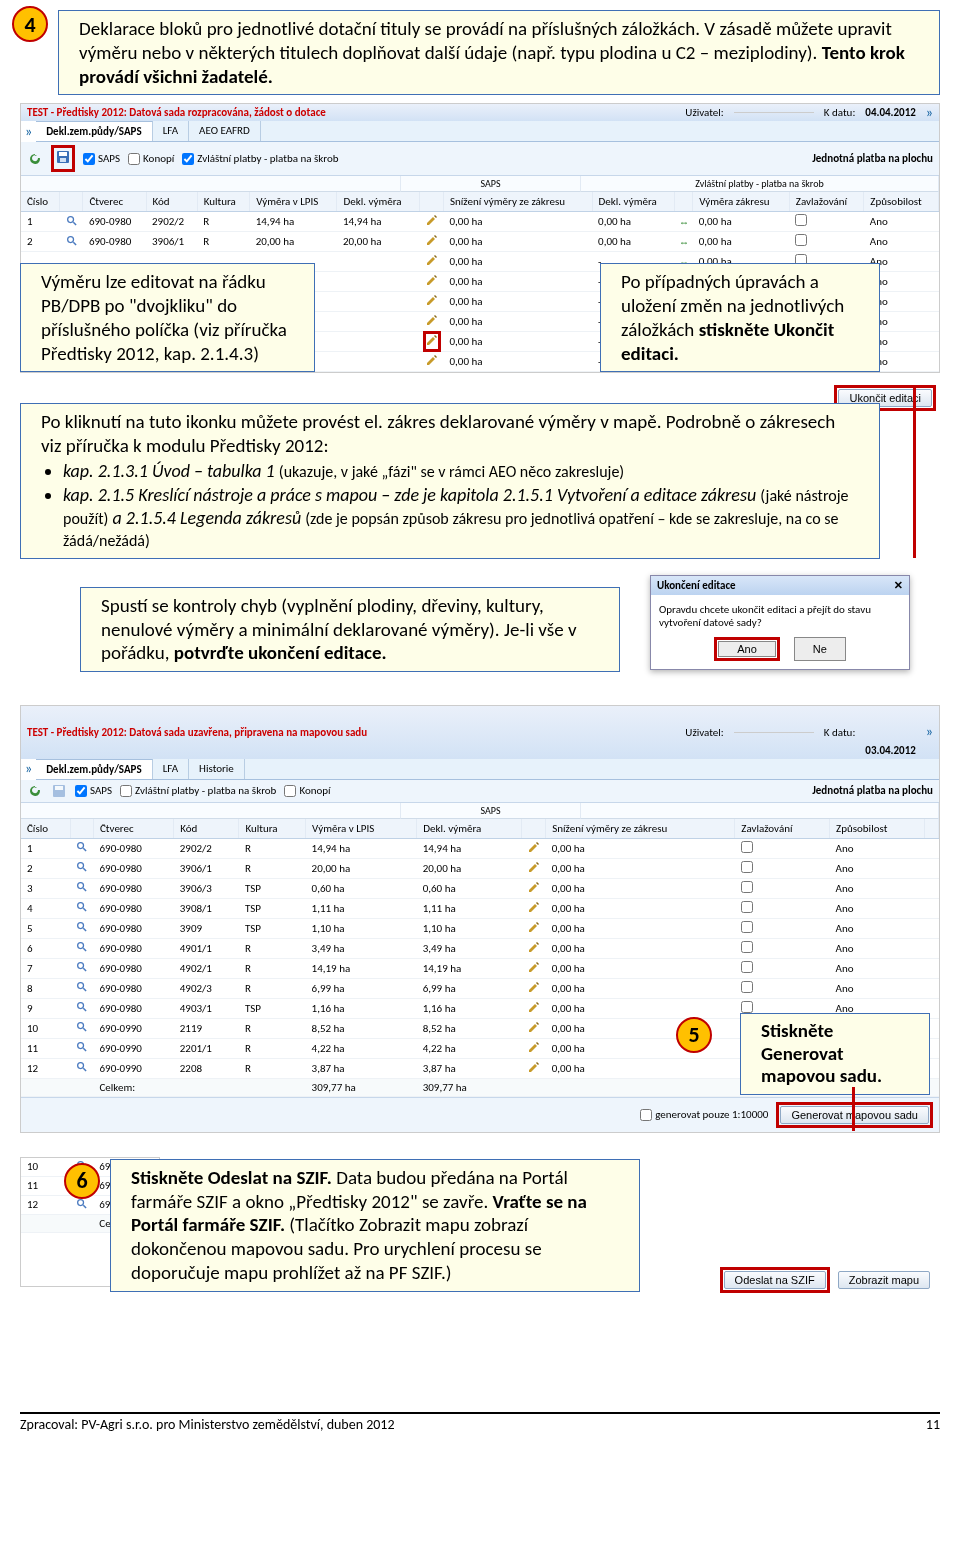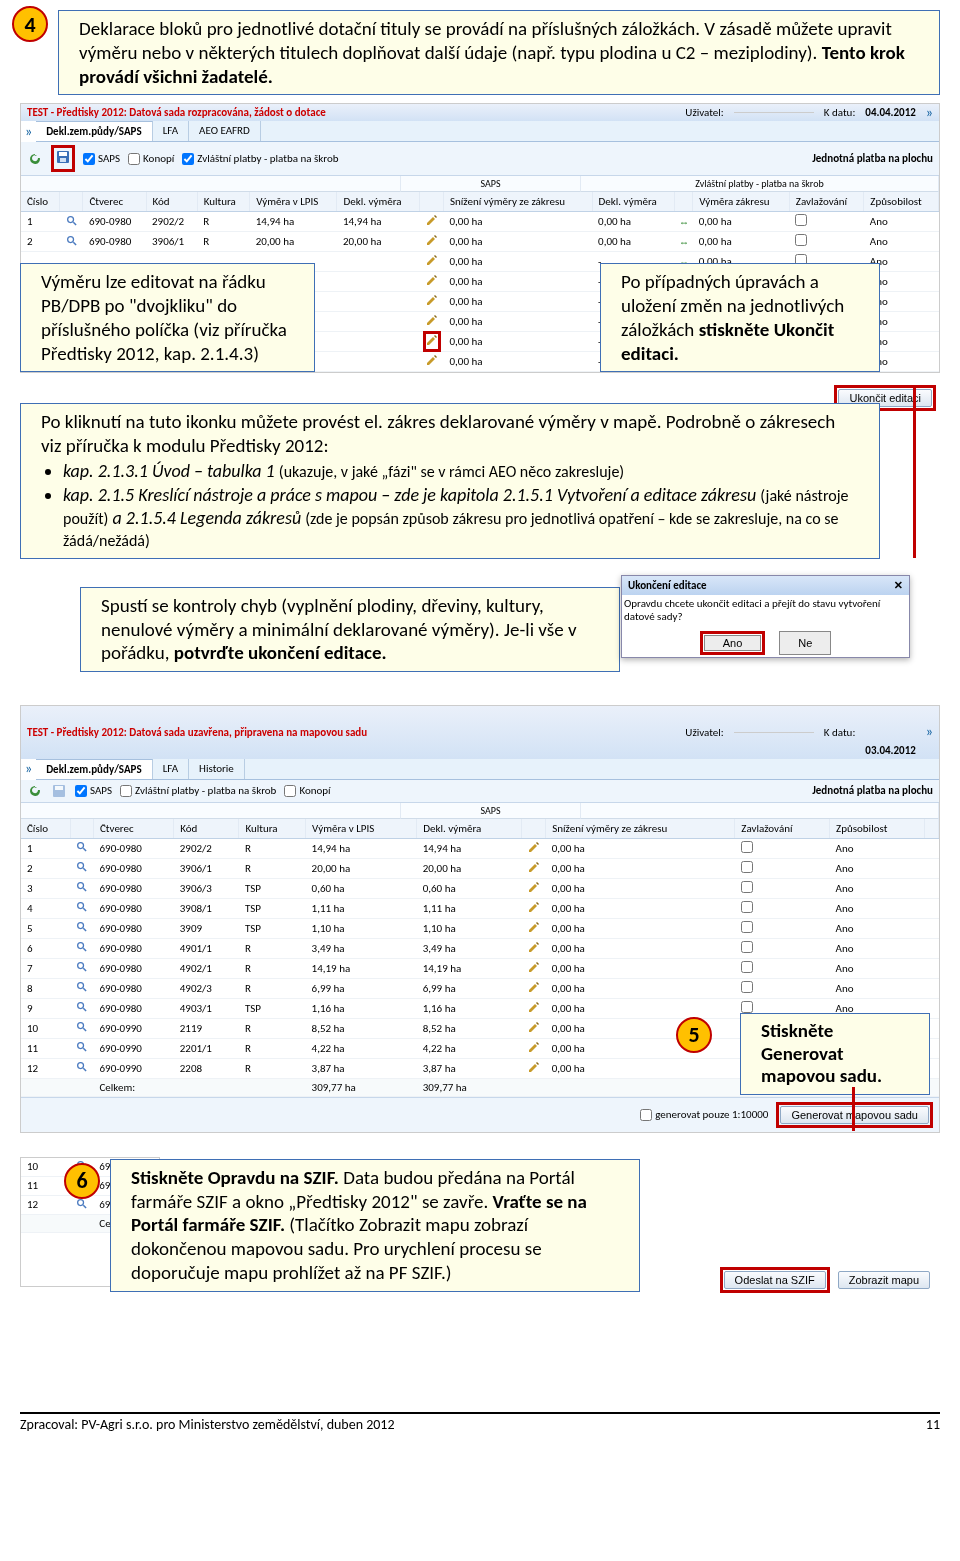--- a/index.html
+++ b/index.html
@@ -22,23 +22,23 @@
   .chk { display: inline-flex; align-items: center; gap: 3px; }
   .chk input { width: 12px; height: 12px; }
   table.grid { width: 100%; border-collapse: collapse; font-size: 11px; }
   table.grid th { background: #eef4fb; font-weight: normal; padding: 3px 6px; text-align: left; border-bottom: 1px solid #c0d2e6; border-right: 1px solid #e2eaf4; white-space: nowrap; }
   table.grid td { padding: 2px 6px; border-bottom: 1px solid #eef2f6; white-space: nowrap; }
   .edit-ico svg { width: 12px; height: 12px; }
   .foot-row td { background: #f7fafb; font-weight: normal; }
   .btn { background: linear-gradient(#fafbfe,#dde6f0); border: 1px solid #8fa8c5; padding: 2px 10px; font-size: 11px; cursor: pointer; border-radius: 2px; }
   .bottom-bar { display: flex; justify-content: flex-end; align-items: center; gap: 8px; padding: 4px 6px; background: #eef5fc; border-top: 1px solid #c7d7ea; font-size: 11px; }
   .redbox { border: 3px solid #c00000; padding: 1px; display: inline-block; }
-  .dialog { position: absolute; right: 30px; width: 289px; background: #fff; border: 1px solid #88a; font-size: 11px; box-shadow: 0 2px 6px rgba(0,0,0,.3); }
+  .dialog { position: absolute; right: 30px; width: 260px; background: #fff; border: 1px solid #88a; font-size: 11px; box-shadow: 0 2px 6px rgba(0,0,0,.3); }
   .dialog-title { background: linear-gradient(#d8e6f8,#bcd3f0); padding: 3px 6px; font-weight: bold; display: flex; justify-content: space-between; align-items: center; }
-  .dialog-body { padding: 2px; }
+  .dialog-body { padding: 8px; }
   .dialog-btns { display: flex; justify-content: center; gap: 14px; margin-top: 8px; }
   .btn-win { background: #ededed; border: 1px solid #888; padding: 1px 18px; font-size: 11px; cursor: pointer; }
   .redline { position: absolute; background: #c00000; }
   .page-footer { position: absolute; bottom: 14px; left: 20px; right: 20px; border-top: 2px solid #000; padding-top: 2px; font-size: 14px; display: flex; justify-content: space-between; }
   .mag-ico svg { width: 11px; height: 11px; }
   .top-sub { display: flex; font-size: 10px; background: #f9fcff; }
   .top-sub .colspan { padding: 1px 6px; border-bottom: 1px solid #d0dce9; border-right: 1px solid #e2eaf4; }
   .arrow-right { color: #1261a0; font-size: 14px; line-height: 10px; }
   ul.bullets { list-style: disc; padding-left: 22px; }
   ul.bullets li { margin-top: 2px; font-size: 18px; line-height: 1.25; }
@@ -730,21 +730,21 @@
         <tfoot>
             <tr class="foot-row">
               <td></td>
               <td></td>
               <td>Celk</td>
             </tr>
           </tfoot>
       </table>
     </div>
     <div class="callout fat" style="position:absolute; left:90px; top:2px; width:530px;">
-      <span class="bold">Stiskněte Opravdu na SZIF.</span><span> Data budou předána na Portál farmáře SZIF a okno „Předtisky 2012" se zavře. </span><span class="bold">Vraťte se na Portál farmáře SZIF.</span><span> (Tlačítko Zobrazit mapu zobrazí dokončenou mapovou sadu. Pro urychlení procesu se doporučuje mapu prohlížet až na PF SZIF.)</span>
+      <span class="bold">Stiskněte Odeslat na SZIF.</span><span> Data budou předána na Portál farmáře SZIF a okno „Předtisky 2012" se zavře. </span><span class="bold">Vraťte se na Portál farmáře SZIF.</span><span> (Tlačítko Zobrazit mapu zobrazí dokončenou mapovou sadu. Pro urychlení procesu se doporučuje mapu prohlížet až na PF SZIF.)</span>
     </div>
 
     <div style="position:absolute; right:10px; top:110px; display:flex; gap:8px; align-items:center;">
       <span class="redbox">
         <button class="btn">Odeslat na SZIF</button>
       </span>
       <button class="btn">Zobrazit mapu</button>
     </div>
   </div>
 

